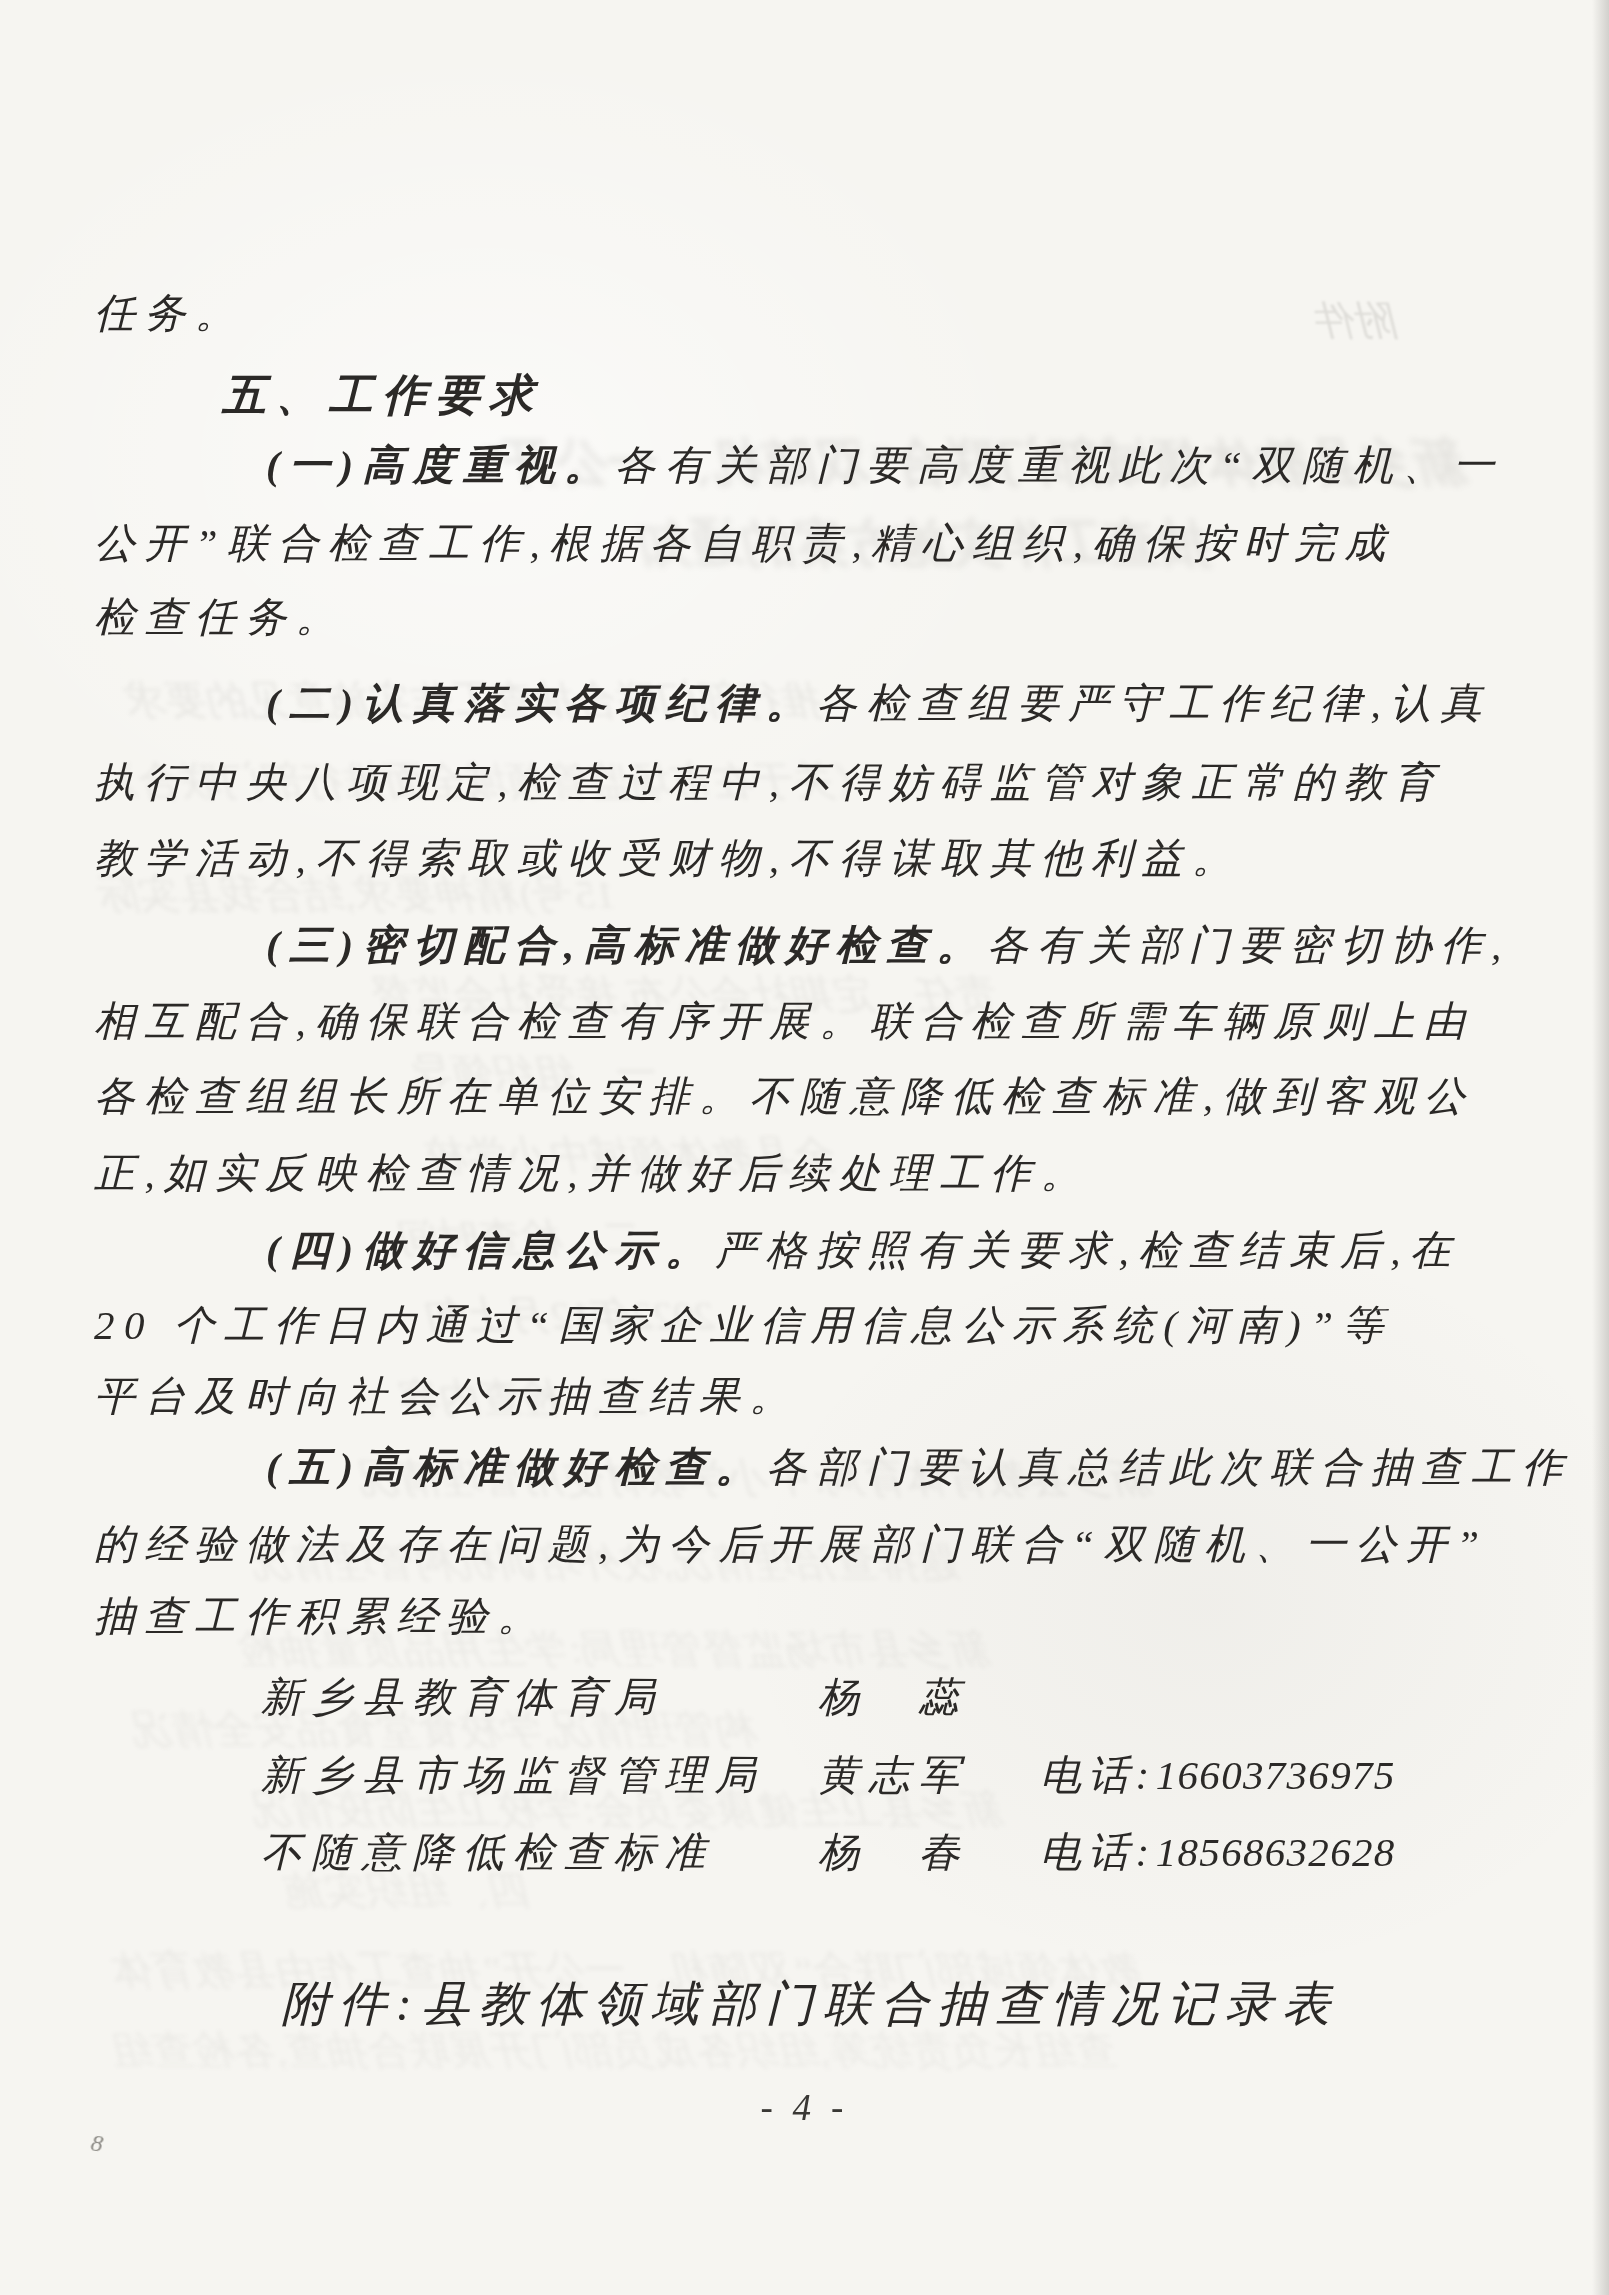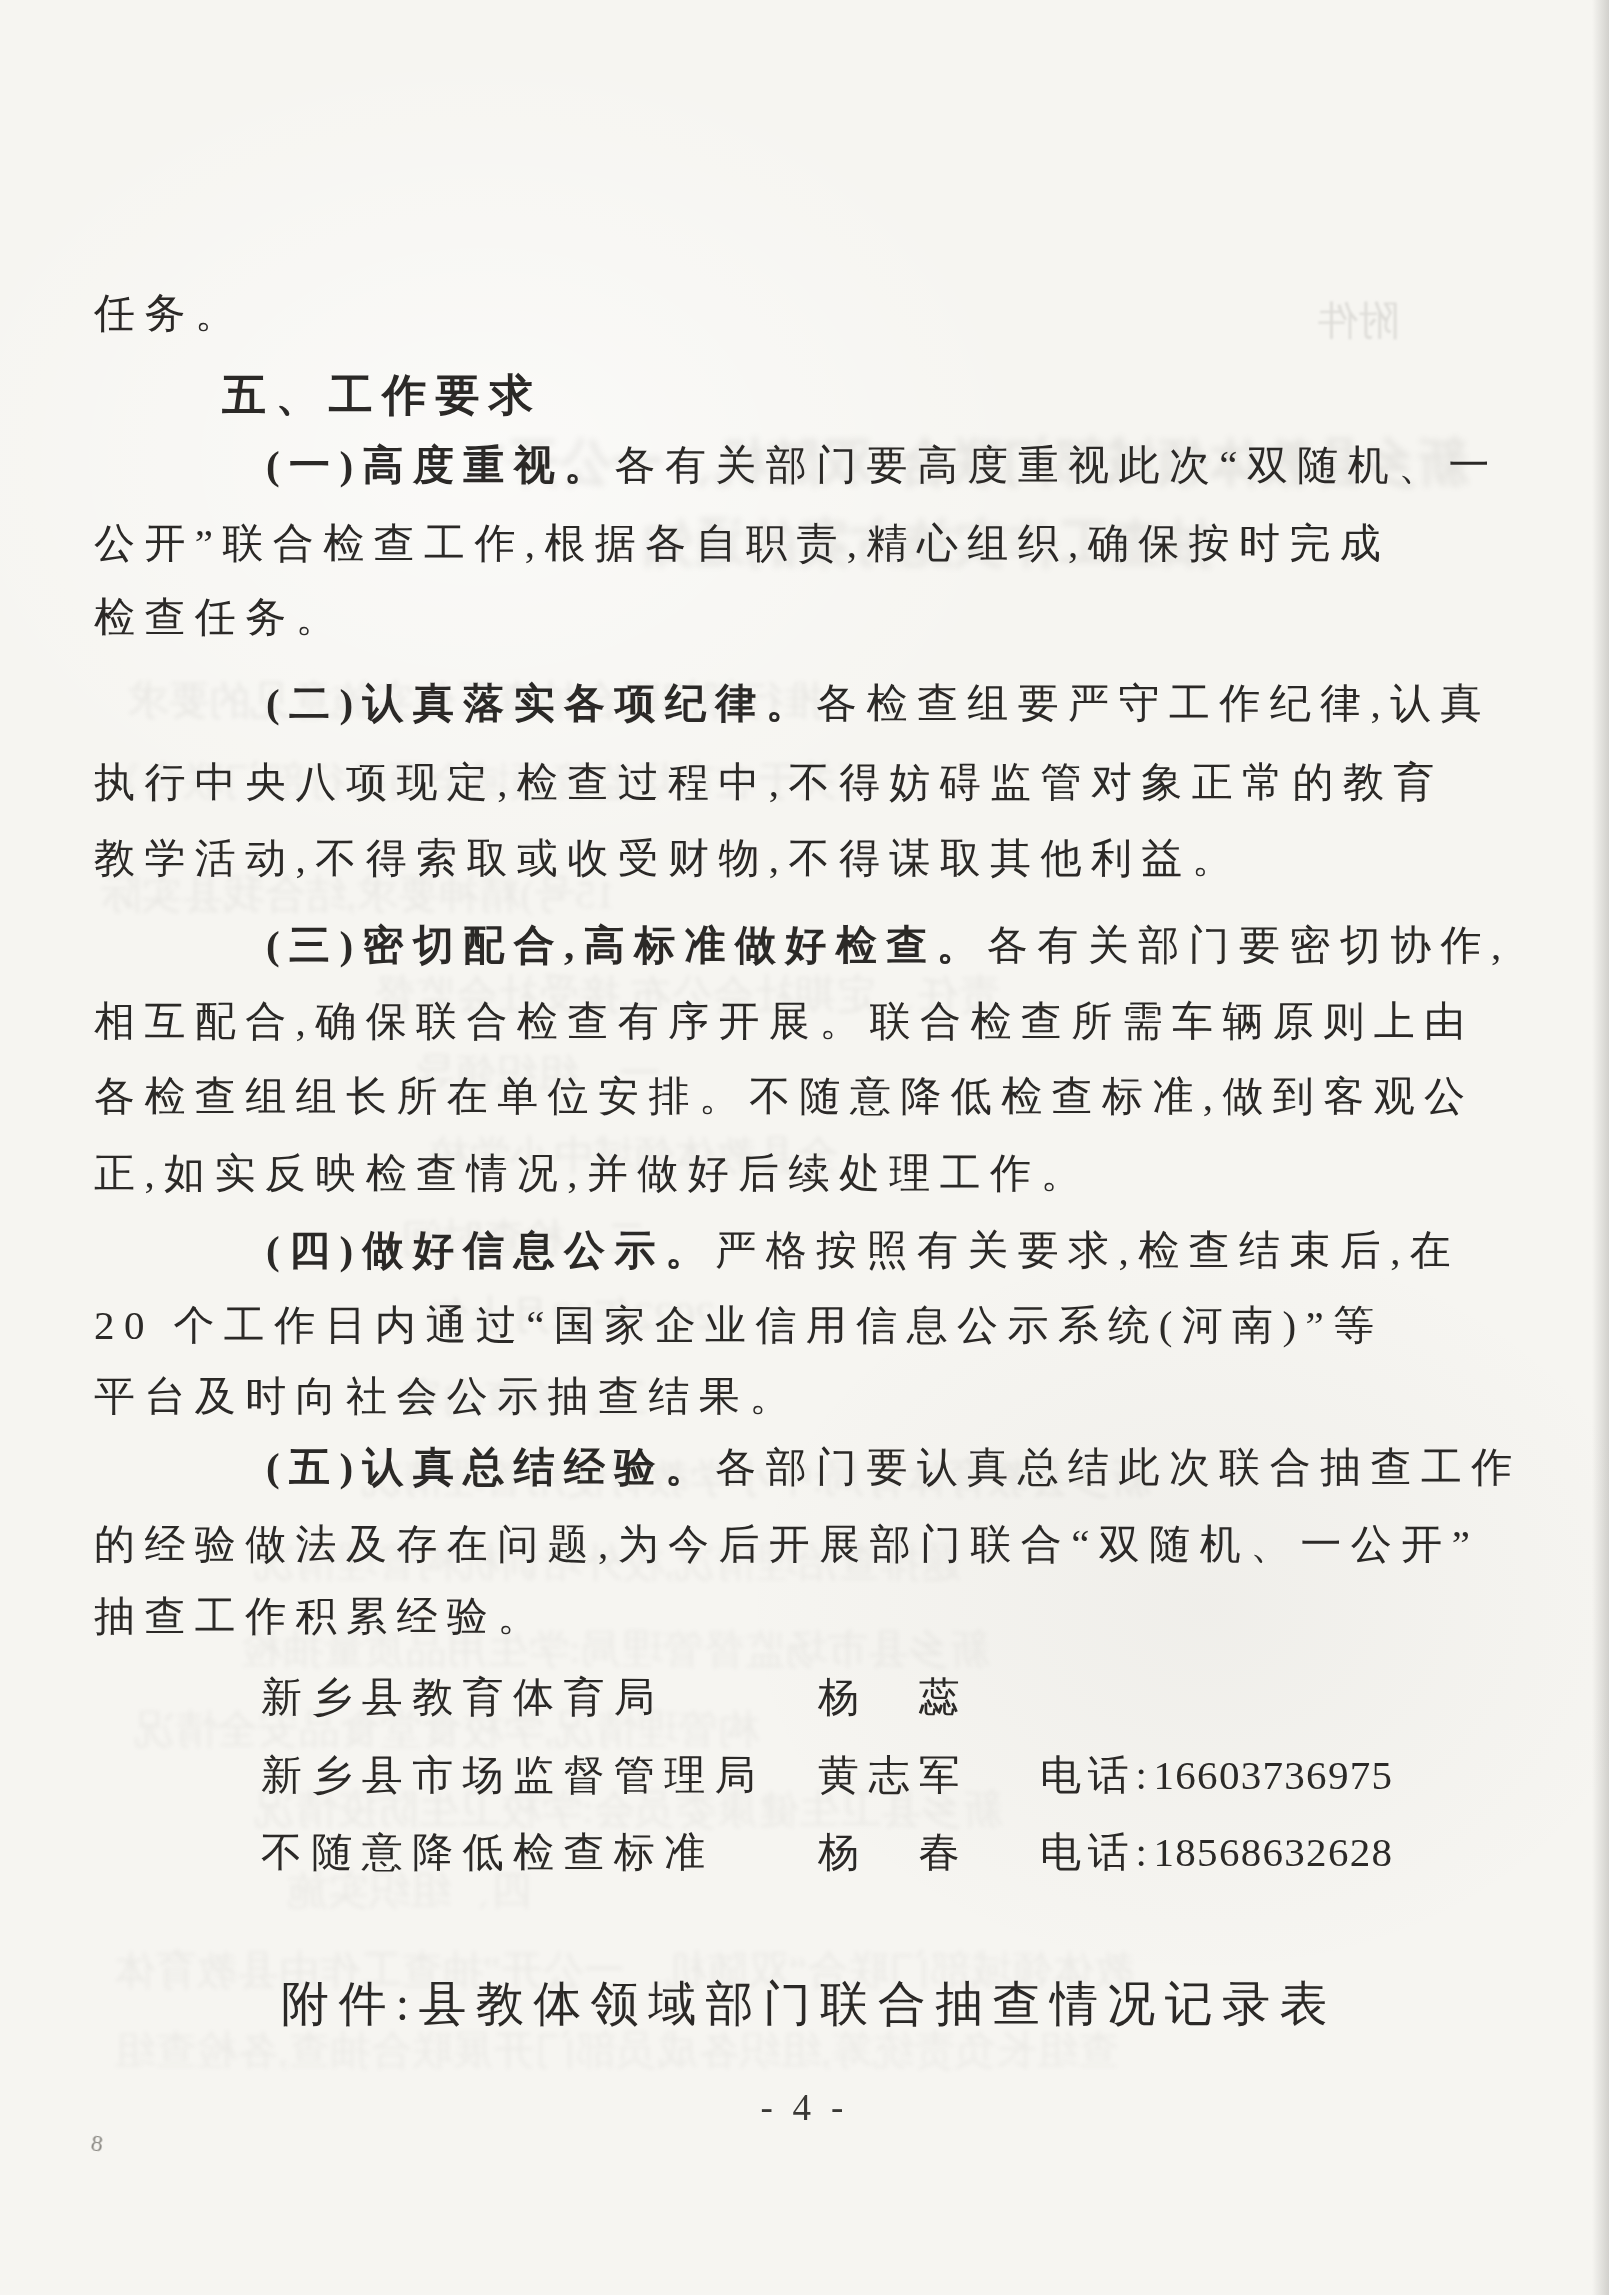--- a/index.html
+++ b/index.html
@@ -8,20 +8,21 @@
     font-family:"Liberation Serif","DejaVu Serif",serif;
     background:#e9e8e5;
   }
   .page{
     position:relative;width:1609px;height:2295px;overflow:hidden;
     background:
       radial-gradient(802px 601px at 30% 20%, rgba(255,255,255,.5), rgba(255,255,255,0) 70%),
       radial-gradient(668px 534px at 75% 70%, rgba(120,115,105,.05), rgba(0,0,0,0) 70%),
       #f6f5f1;
     color:#2b2927;
+    font-style:italic;
   }
   .edge-right{
     position:absolute;top:0;right:0;width:17.4px;height:100%;
     background:linear-gradient(to right, rgba(0,0,0,0), rgba(80,78,74,.22));
   }
   .ln{
     position:absolute;left:94px;white-space:nowrap;
     font-size:41px;line-height:1.12;letter-spacing:9.4px;
   }
   .ln b{font-weight:700;}
@@ -96,21 +97,21 @@
 
   <div class="ln indent" style="top:923px"><b>(三)密切配合,高标准做好检查。</b><span>各有关部门要密切协作,</span></div>
   <div class="ln" style="top:999px">相互配合,确保联合检查有序开展。联合检查所需车辆原则上由</div>
   <div class="ln" style="top:1074px">各检查组组长所在单位安排。不随意降低检查标准,做到客观公</div>
   <div class="ln" style="top:1151px">正,如实反映检查情况,并做好后续处理工作。</div>
 
   <div class="ln indent" style="top:1228px"><b>(四)做好信息公示。</b><span>严格按照有关要求,检查结束后,在</span></div>
   <div class="ln" style="top:1303px">20 个工作日内通过“国家企业信用信息公示系统(河南)”等</div>
   <div class="ln" style="top:1374px">平台及时向社会公示抽查结果。</div>
 
-  <div class="ln indent" style="top:1445px"><b>(五)认真总结经验。</b><span>各部门要认真总结此次联合抽查工作</span></div>
+  <div class="ln indent" style="top:1445px"><b>(五)高标准做好检查。</b><span>各部门要认真总结此次联合抽查工作</span></div>
   <div class="ln" style="top:1522px">的经验做法及存在问题,为今后开展部门联合“双随机、一公开”</div>
   <div class="ln" style="top:1594px">抽查工作积累经验。</div>
 
   <div class="contact-row" style="top:1670px">
     <span class="c-org">新乡县教育体育局</span>
     <span class="c-name">杨　蕊</span>
   </div>
   <div class="contact-row" style="top:1748px">
     <span class="c-org">新乡县市场监督管理局</span>
     <span class="c-name">黄志军</span>

